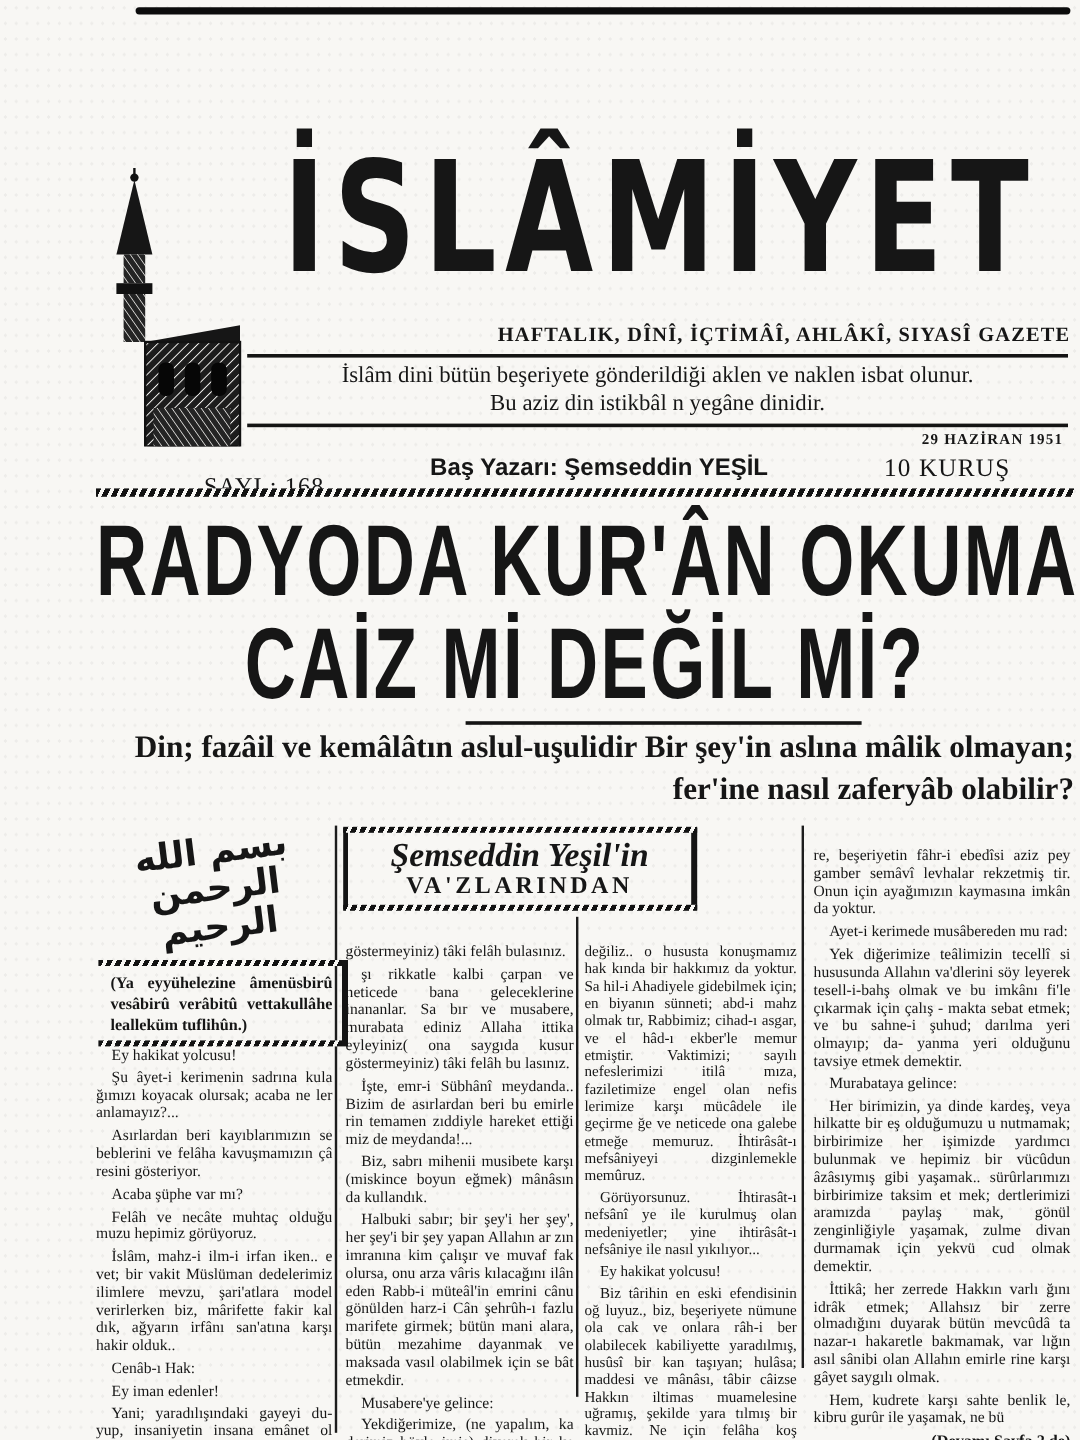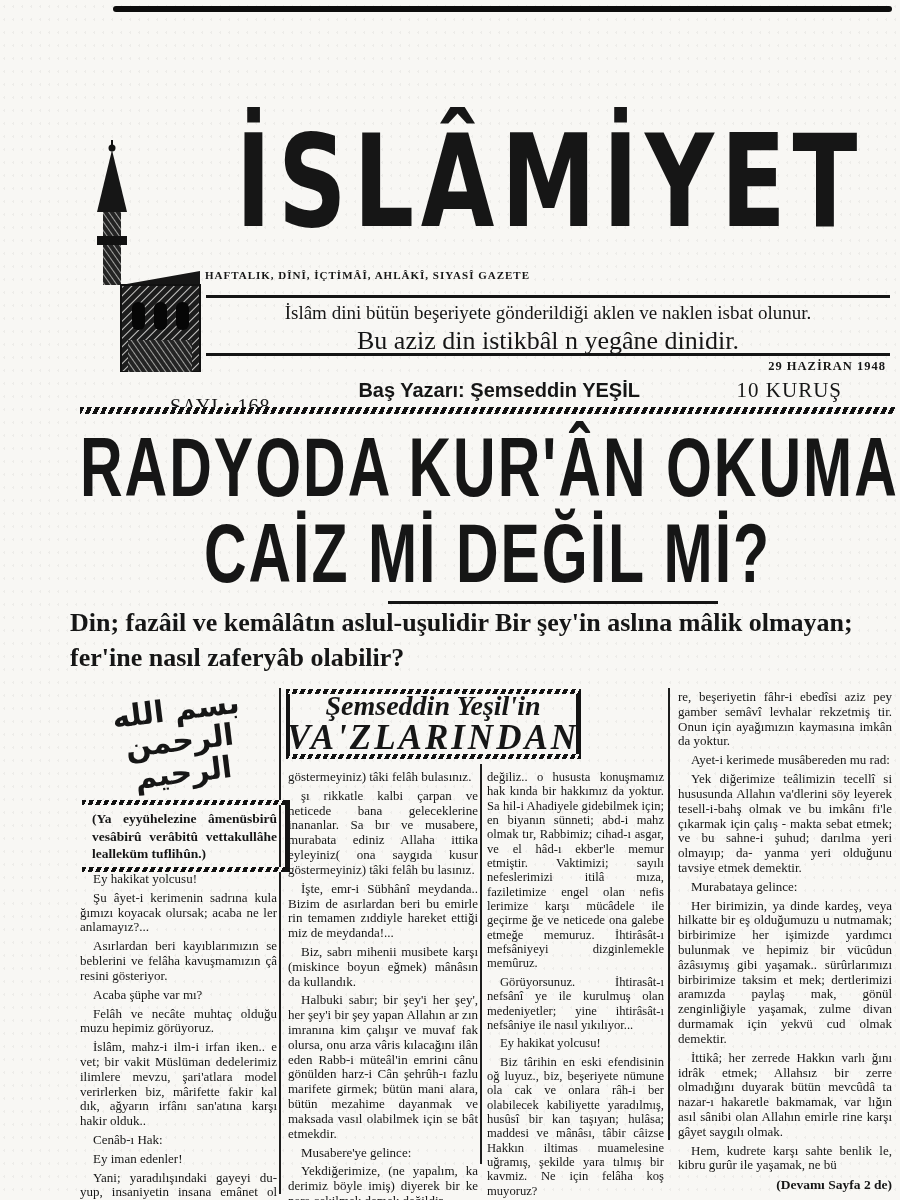--- a/index.html
+++ b/index.html
@@ -16,59 +16,59 @@
   .artifact-top{position:absolute; left:113px; right:8px; top:6px; height:6px; background:#0c0c0c; border-radius:3px;}
   
   .mosque{position:absolute; left:82px; top:140px; width:122px; height:232px;}
   .nameplate{
     position:absolute; left:205px; right:5px; top:118px; height:150px;
     text-align:center; font-family:"DejaVu Sans", sans-serif;
     font-weight:bold; font-size:97px; line-height:1; letter-spacing:7px;
     transform:scale(0.98,1.32); transform-origin:center top; white-space:nowrap;
   }
   .subtitle{
-    position:absolute; left:205px; right:8px; top:269px; text-align:left;
-    font-weight:bold; font-size:11px; letter-spacing:1px; white-space:nowrap;
+    position:absolute; left:205px; right:8px; top:269px; text-align:right;
+    font-weight:bold; font-size:17px; letter-spacing:1px; white-space:nowrap;
   }
   .rule{position:absolute; background:#141414;}
   .r1{left:206px; right:10px; top:295px; height:3px;}
   .r2{left:206px; right:10px; top:353px; height:3px;}
   .motto1{position:absolute; left:206px; right:10px; top:302px; text-align:center; font-size:19px; white-space:nowrap;}
-  .motto2{position:absolute; left:206px; right:10px; top:326px; text-align:center; font-size:26px; white-space:nowrap;}
+  .motto2{position:absolute; left:206px; right:10px; top:326px; text-align:center; font-size:19px; white-space:nowrap;}
   .dateline{position:absolute; right:14px; top:359px; font-weight:bold; font-size:12.5px; letter-spacing:1px;}
   .issue-row{position:absolute; left:80px; right:10px; top:375px; height:30px; display:flex; align-items:center;}
   .issue-no{position:absolute; left:90px; font-size:20px; letter-spacing:1px;margin-top:32px;}
   .editor{position:absolute; left:250px; right:250px; text-align:right; font-family:"Liberation Sans", sans-serif; font-weight:bold; font-size:20px;}
   .price{position:absolute; right:48px; font-size:21px; letter-spacing:1px;}
   .rope{background:repeating-linear-gradient(115deg,#121212 0 4px,#f8f7f4 4px 7px);}
   .rope-main{position:absolute; left:80px; right:5px; top:407px; height:7px;}
   
   .headline{
     position:absolute; left:80px; right:5px; text-align:center;
     font-family:"Liberation Sans", sans-serif; font-weight:bold;
     font-size:59px; letter-spacing:2px; white-space:nowrap;
     transform:scaleY(1.42); transform-origin:center top; line-height:1;
   }
   .h-line1{top:426px;}
   .h-line2{top:512px;}
   .subhead-rule{left:388px; width:330px; top:601px; height:3px;}
   .subhead{
-    position:absolute; left:70px; right:5px; text-align:left;
+    position:absolute; left:70px; right:5px; text-align:right;
     font-weight:bold; font-size:26px; white-space:nowrap;
   }
   .sh1{top:608px;}
   .sh2{top:643px;}
   
   .vrule{position:absolute; width:2px; background:#1d1d1d;}
   .v1{left:279px; top:688px; height:506px;}
   .v2{left:480px; top:764px; height:400px;}
   .v3{left:668px; top:688px; height:452px;}
   .col{position:absolute; font-size:13px; line-height:1.14; text-align:justify;}
   .col p{margin:0 0 4px 0; text-indent:13px;}
-  .cont p:first-child{text-indent:0;}
+  .cont p:first-child{text-indent:0;margin-top:16px;}
   .col1{left:80px; width:197px; top:872px;}
   .col2{left:288px; width:190px; top:770px;}
   .col3{left:487px; width:177px; top:770px; font-size:12.6px;}
   .col4{left:678px; width:214px; top:690px;}
   .continuation{font-weight:bold; text-align:right; font-size:13.5px; margin-top:2px;}
   
   .basmala{
     position:absolute; left:82px; top:688px; width:195px; height:106px;
     display:flex; align-items:center; justify-content:center;
     font-family:"DejaVu Sans", sans-serif; font-size:30px; line-height:1.05;
@@ -93,21 +93,21 @@
     display:flex; flex-direction:column; align-items:center; justify-content:center;
     box-sizing:border-box;
   }
   .feature-box::before,.feature-box::after{
     content:""; position:absolute; left:-4px; right:-5px; height:5px;
     background:repeating-linear-gradient(115deg,#121212 0 4px,#f8f7f4 4px 7px);
   }
   .feature-box::before{top:-1px;}
   .feature-box::after{bottom:-1px;}
   .fb-line1{font-style:italic; font-weight:bold; font-size:28px; line-height:1;}
-  .fb-line2{font-style:italic; font-weight:bold; font-size:35px; letter-spacing:3px; line-height:1.05;}
+  .fb-line2{font-weight:bold; font-size:20px; letter-spacing:3px; line-height:1.05;}
 </style>
 </head>
 <body>
 
 <div class="page">
 
   <div class="artifact-top"></div>
 
   <div class="mosque">
     <svg width="122" height="232" viewBox="0 0 122 232" xmlns="http://www.w3.org/2000/svg">
@@ -137,21 +137,21 @@
   </div>
 
   <div class="nameplate">İSLÂMİYET</div>
   <div class="subtitle">HAFTALIK, DÎNÎ, İÇTİMÂÎ, AHLÂKÎ, SIYASÎ GAZETE</div>
 
   <div class="rule r1"></div>
   <div class="motto1">İslâm dini bütün beşeriyete gönderildiği aklen ve naklen isbat olunur.</div>
   <div class="motto2">Bu aziz din istikbâl n yegâne dinidir.</div>
   <div class="rule r2"></div>
 
-  <div class="dateline">29 HAZİRAN 1948</div>
+  <div class="dateline">29 HAZİRAN 1951</div>
   <div class="issue-row">
     <span class="issue-no">SAYI : 168</span>
     <span class="editor">Baş Yazarı: Şemseddin YEŞİL</span>
     <span class="price">10 KURUŞ</span>
   </div>
   <div class="rope rope-main"></div>
 
   <div class="headline h-line1">RADYODA KUR'ÂN OKUMAK</div>
   <div class="headline h-line2">CAİZ Mİ DEĞİL Mİ?</div>
 

